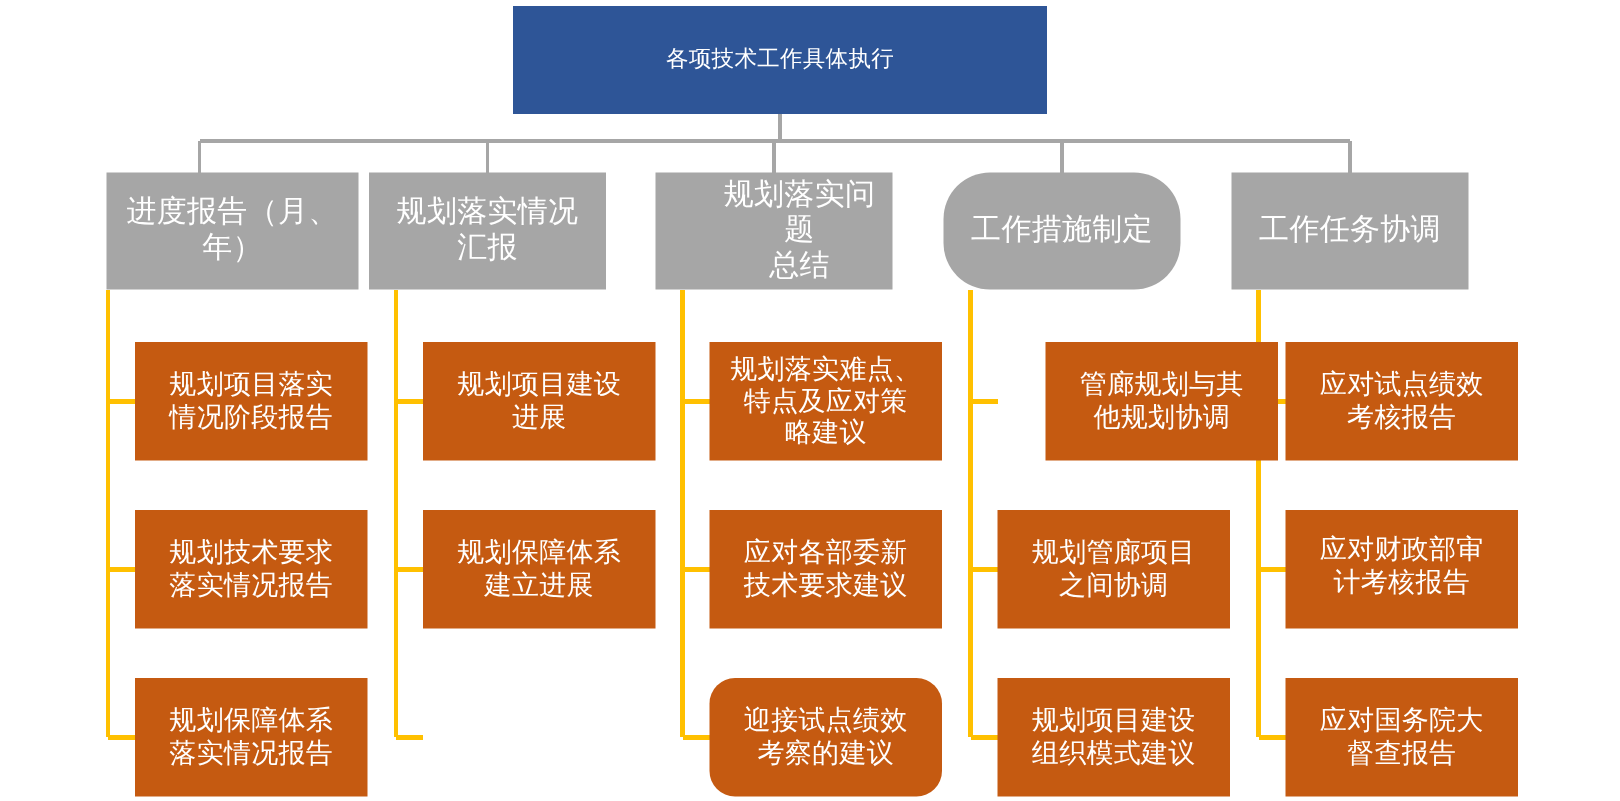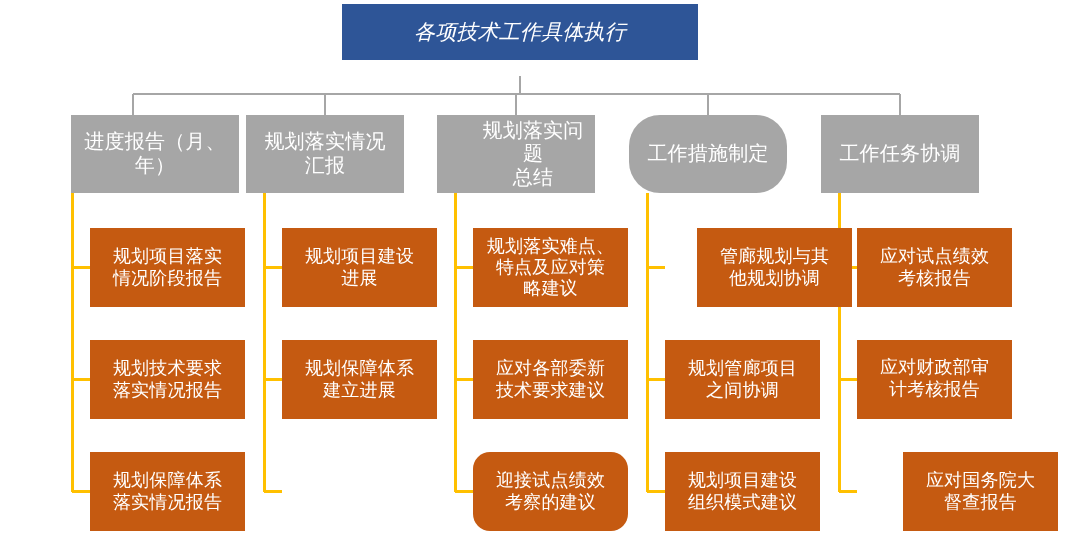--- a/index.html
+++ b/index.html
@@ -38,26 +38,25 @@
     justify-content: center;
     text-align: center;
     color: #ffffff;
     line-height: 1.18;
     white-space: pre-line;
     letter-spacing: 0.2px;
   }
 
   .node-root {
     background: #2E5597;
-    font-size: 21px;
+    font-size: 15px;
     left: 342px;
     top: 4px;
     width: 356px;
-    height: 56px;
-    font-style: italic;
+    height: 72px;
   }
 
   .node-branch {
     background: #A6A6A6;
     font-size: 20px;
     top: 115px;
     height: 78px;
     padding: 0 2px;
   }
 
@@ -148,16 +147,16 @@
 他规划协调</div>
   <div class="node node-leaf row-1" style="left:665px;">规划管廊项目
 之间协调</div>
   <div class="node node-leaf row-2" style="left:665px;">规划项目建设
 组织模式建议</div>
 
   <div class="node node-leaf row-0" style="left:857px;">应对试点绩效
 考核报告</div>
   <div class="node node-leaf row-1" style="left:857px;font-family:Liberation Mono, monospace;">应对财政部审
 计考核报告</div>
-  <div class="node node-leaf row-2" style="left:857px;margin-left:46px;">应对国务院大
+  <div class="node node-leaf row-2" style="left:857px;">应对国务院大
 督查报告</div>
 
 </div>
 
 </body></html>

